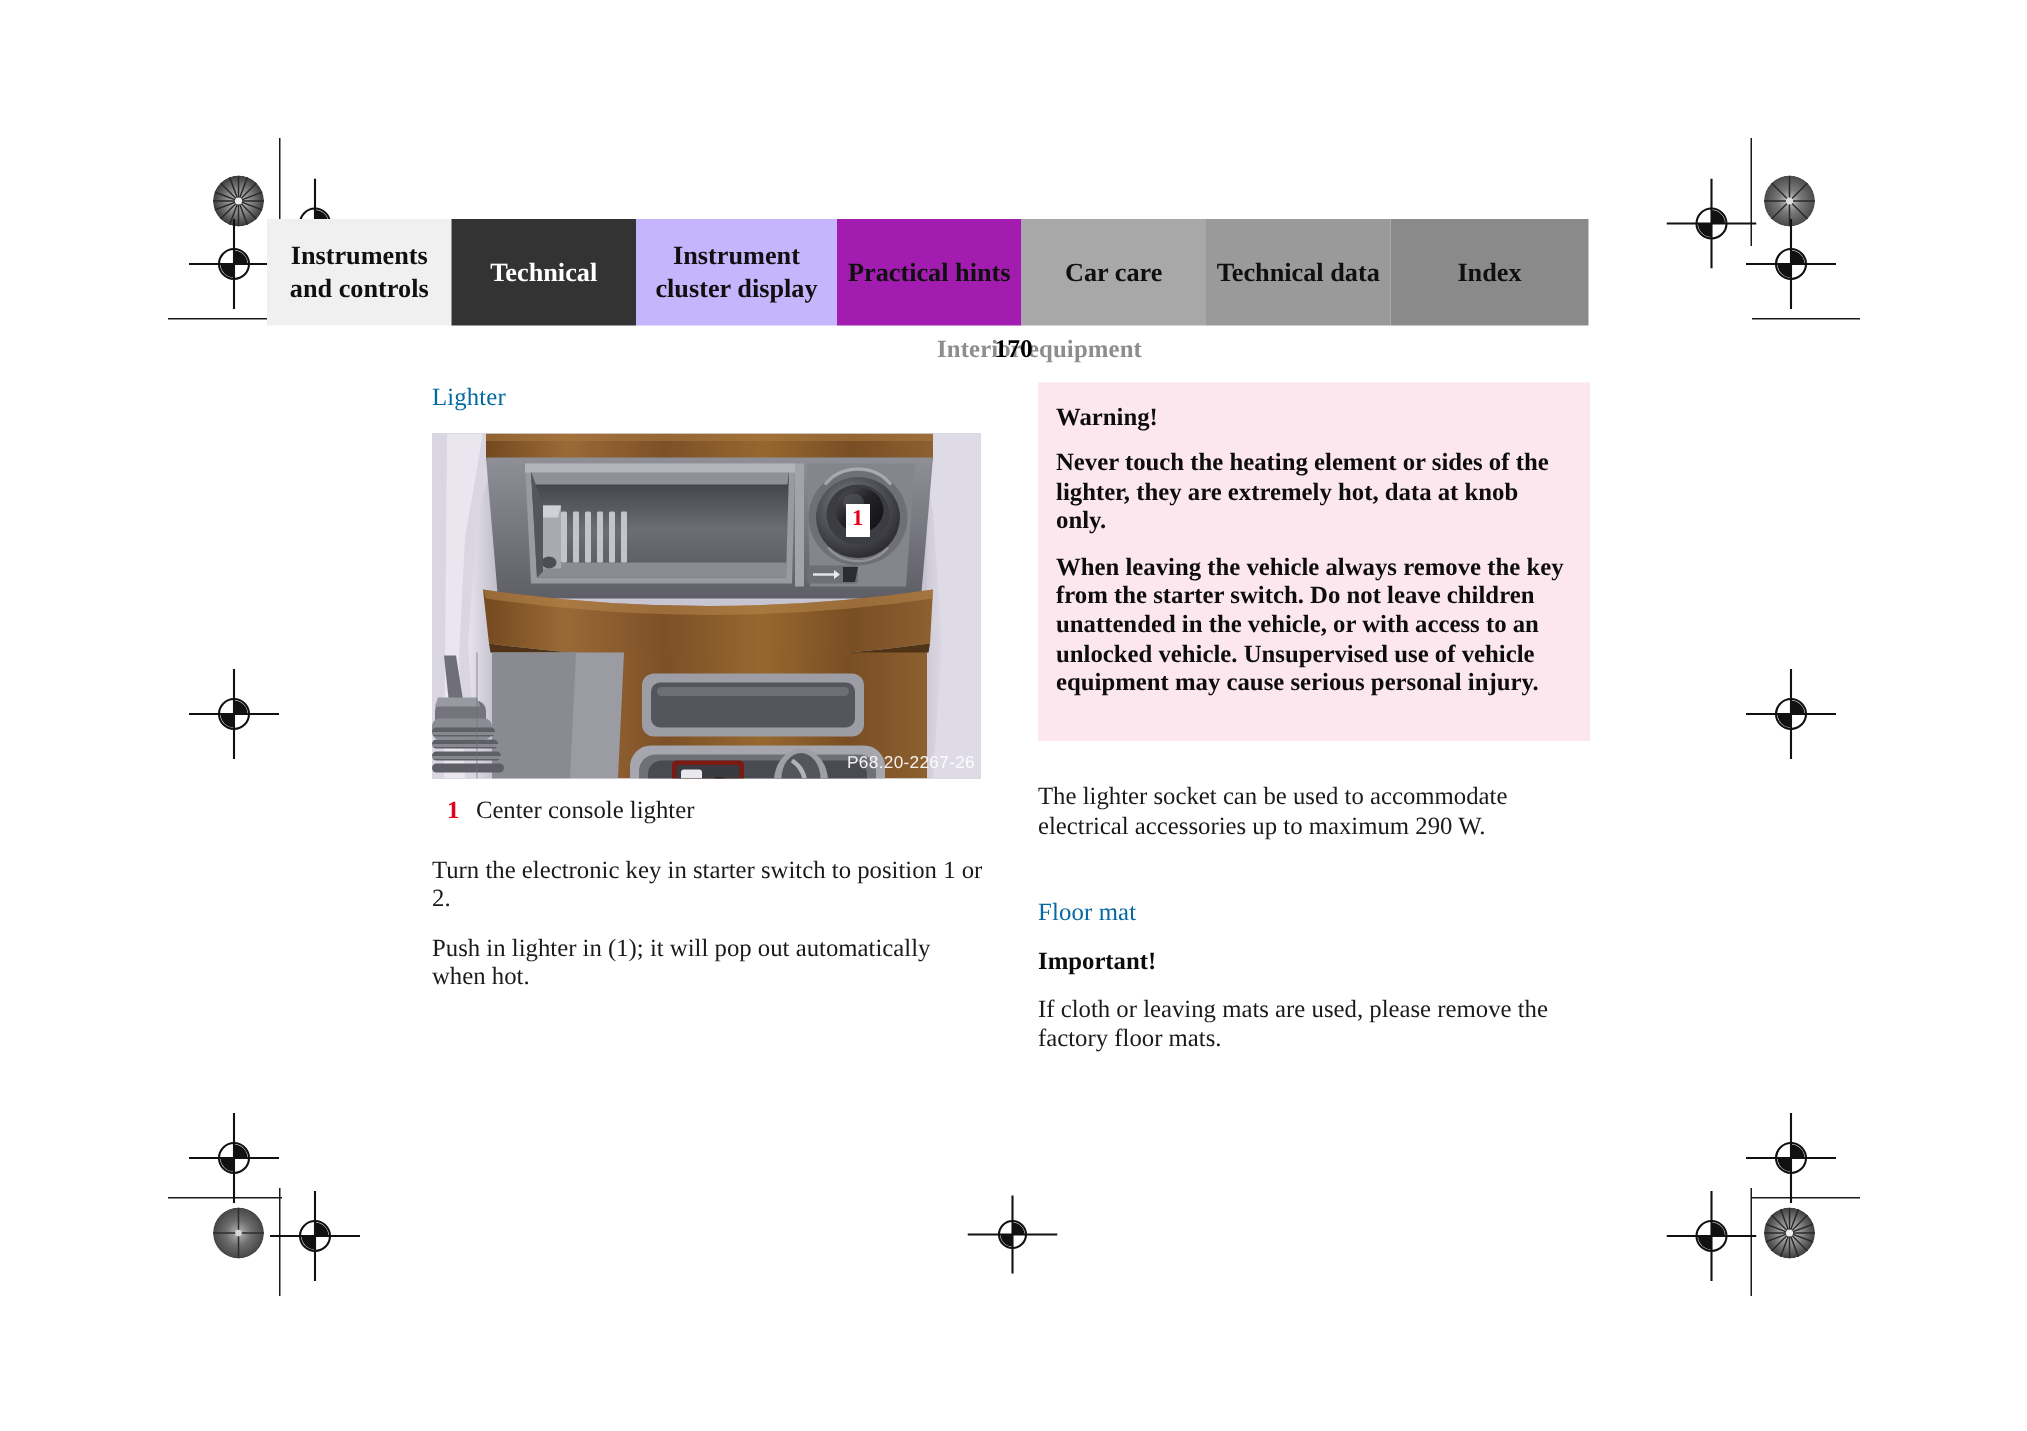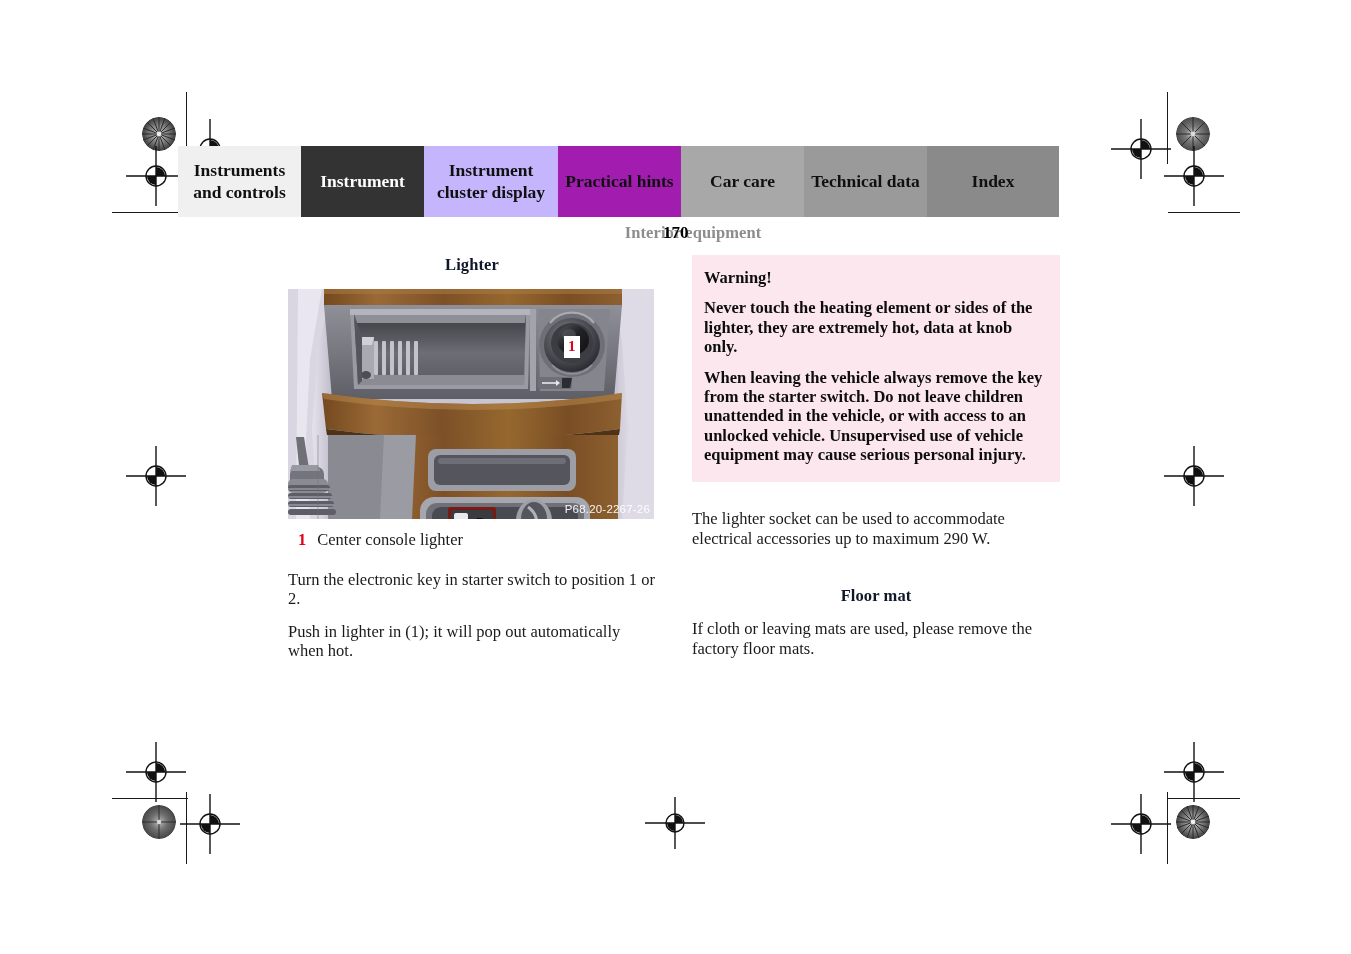--- a/index.html
+++ b/index.html
@@ -71,24 +71,23 @@
     left: 457px;
   }
 
   
   .col-left  { position: absolute; left: 288px; top: 255px; width: 368px; }
   .col-right { position: absolute; left: 692px; top: 255px; width: 368px; }
 
   h2.section-red {
     margin: 0 0 14px 0;
     font-size: 16.5px;
-    font-weight: bold;
-    color: #0f172a;
+    font-weight: normal;
+    color: #0369a1;
     letter-spacing: .1px;
-    text-align: center;
   }
   h2.section-red.mat { margin: 0 0 13px 0; }
 
   p.body {
     margin: 0 0 13px 0;
     font-size: 16.5px;
     line-height: 1.18;
     color: #1a1a1a;
   }
   p.body:last-child { margin-bottom: 0; }
@@ -157,21 +156,21 @@
     font-weight: bold;
     color: #0d0d0d;
   }
   .warnbox p {
     margin: 0 0 11px 0;
     font-size: 16.5px;
     line-height: 1.175;
     font-weight: bold;
     color: #0d0d0d;
   }
-  .warnbox p:last-child { margin-bottom: 4px; }
+  .warnbox p:last-child { margin-bottom: 16px; }
 
   .gap-after-warn { height: 27px; }
   .gap-before-mat { height: 25px; }
 </style>
 </head>
 <body>
 
 <div class="cropline-v mark" style="left:186px; top:92px; height:72px;"></div>
 <div class="cropline-h mark" style="left:112px; top:212px; width:76px;"></div>
 <div class="mark rosette" style="left:142px; top:117px;">
@@ -362,21 +361,21 @@
         <line x1="23" y1="1" x2="11" y2="33"></line>
       <line x1="1" y1="11" x2="33" y2="23"></line>
         <line x1="1" y1="23" x2="33" y2="11"></line>
     </g>
     <circle cx="17" cy="17" r="2.4" fill="#efefef"></circle>
   </svg>
 </div>
 
 <nav class="tabbar" id="tabbar">
     <div class="tab" style="background: rgb(240, 240, 240); width: 123px; flex: 0 0 123px;">Instruments and controls</div>
-    <div class="tab active" style="background: rgb(51, 51, 51); width: 123px; flex: 0 0 123px;">Instrument</div>
+    <div class="tab active" style="background: rgb(51, 51, 51); width: 123px; flex: 0 0 123px;">Technical</div>
     <div class="tab" style="background: #c4b5fd; width: 134px; flex: 0 0 134px;">Instrument cluster display</div>
     <div class="tab" style="background: #a21caf; width: 123px; flex: 0 0 123px;">Practical hints</div>
     <div class="tab" style="background: rgb(168, 168, 168); width: 123px; flex: 0 0 123px;">Car care</div>
     <div class="tab" style="background: rgb(154, 154, 154); width: 123px; flex: 0 0 123px;">Technical data</div>
     <div class="tab" style="background: rgb(138, 138, 138); width: 132px; flex: 0 0 132px;">Index</div>
   </nav>
 
 <header class="runhead">
   <span class="runhead-left">Interior equipment</span>
   <span class="runhead-right">170</span>
@@ -549,14 +548,15 @@
     <p>When leaving the vehicle always remove the key from the starter switch. Do not leave children unattended in the vehicle, or with access to an unlocked vehicle. Unsupervised use of vehicle equipment may cause serious personal injury.</p>
   </div>
 
   <div class="gap-after-warn"></div>
 
   <p class="body">The lighter socket can be used to accommodate electrical accessories up to maximum 290 W.</p>
 
   <div class="gap-before-mat"></div>
 
   <h2 class="section-red mat">Floor mat</h2>
+  <p class="bold">Important!</p>
   <p class="body">If cloth or leaving mats are used, please remove the factory floor mats.</p>
 </section>
 
 </body></html>

